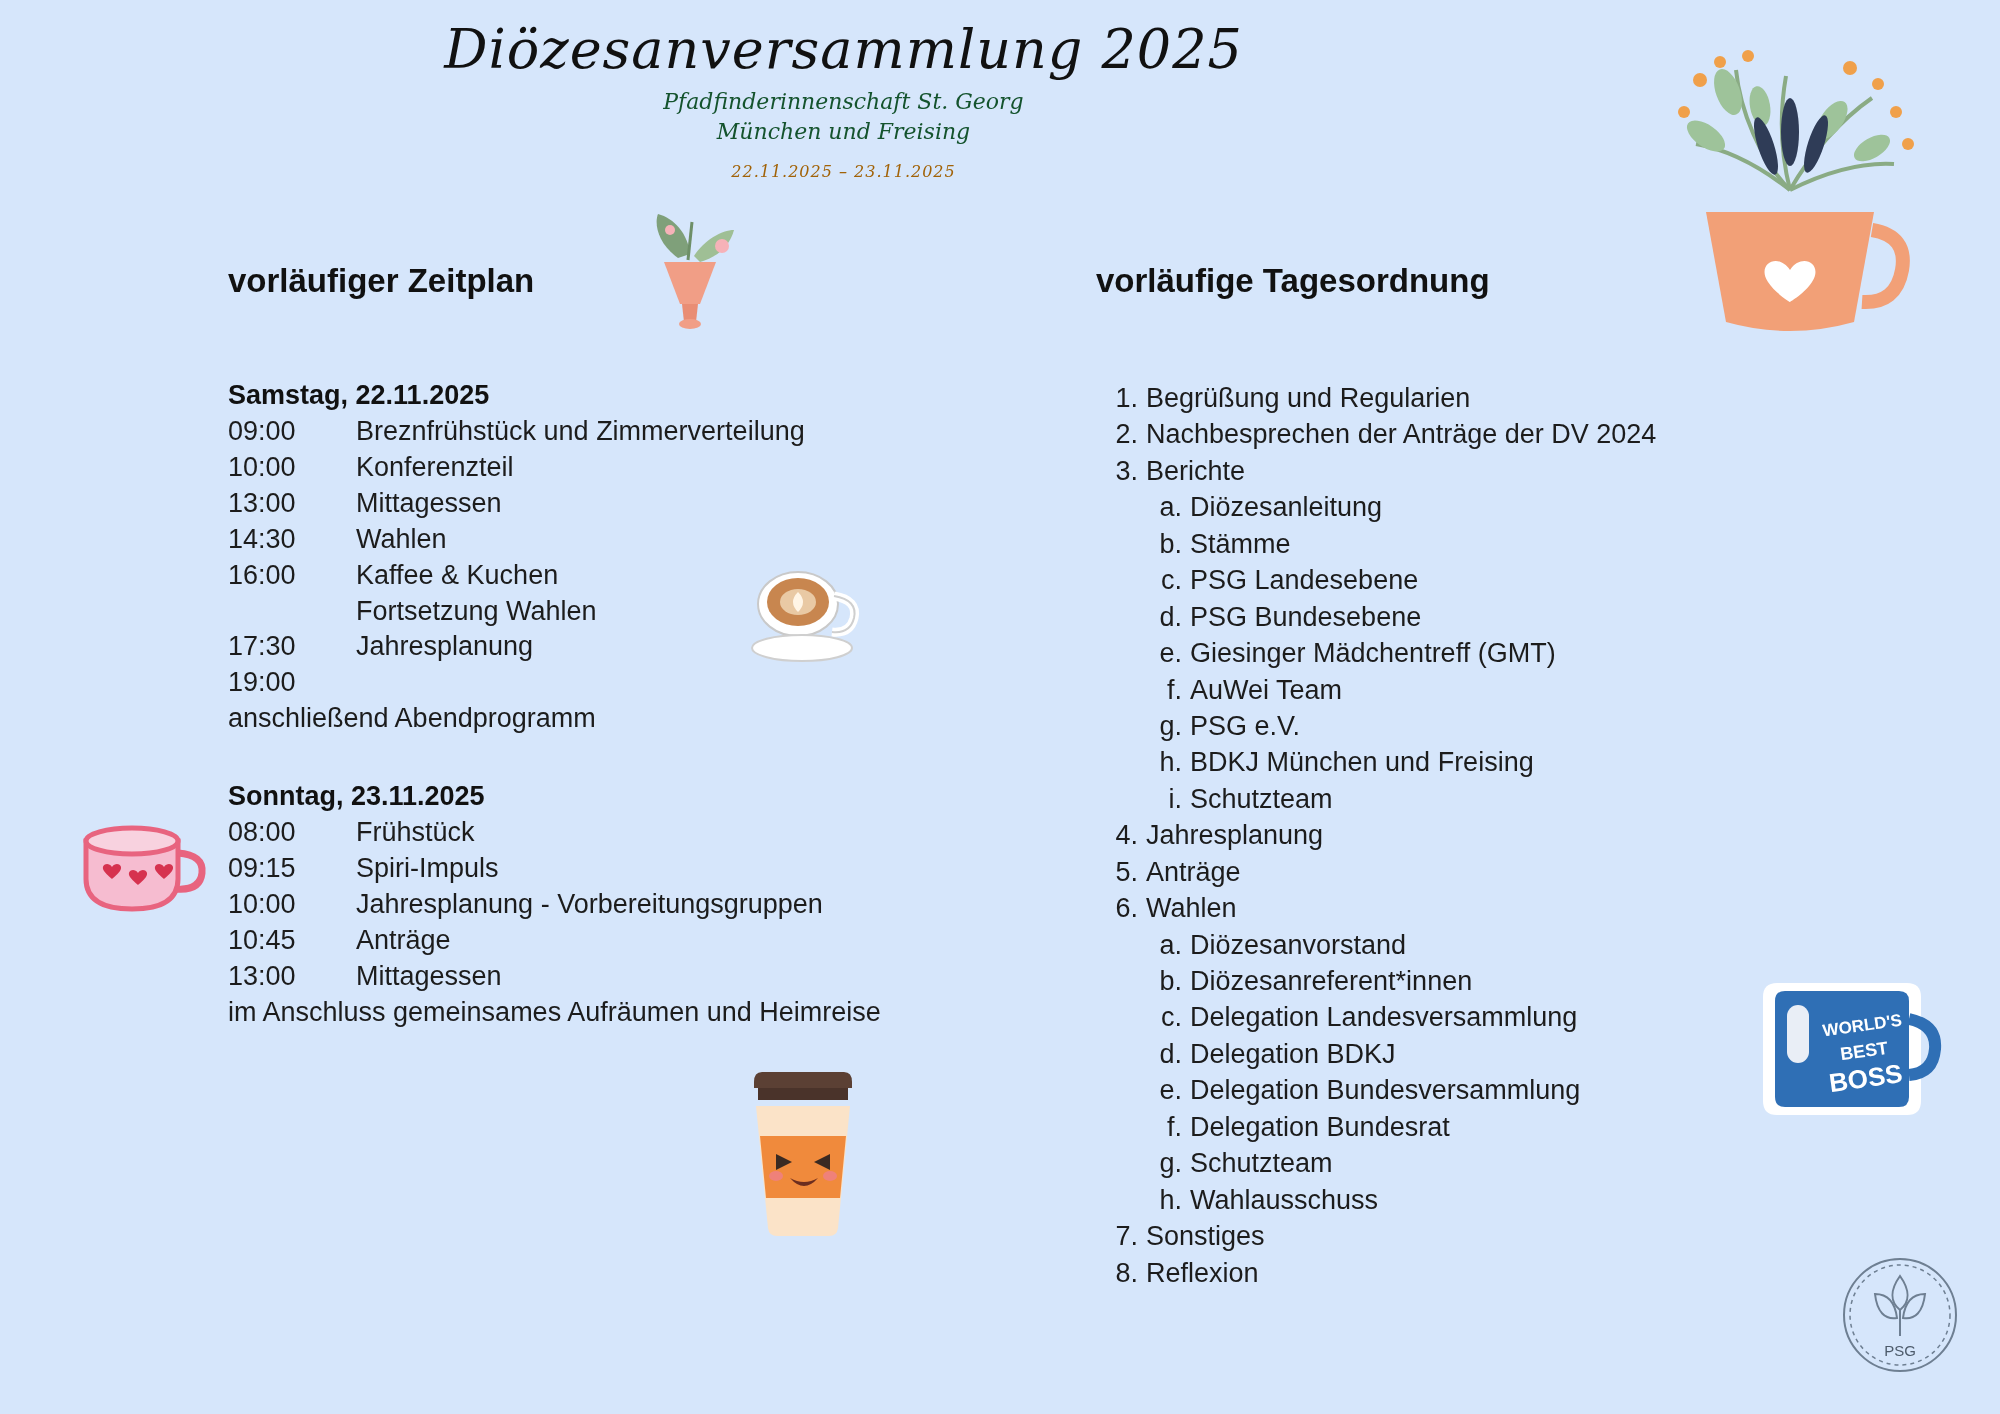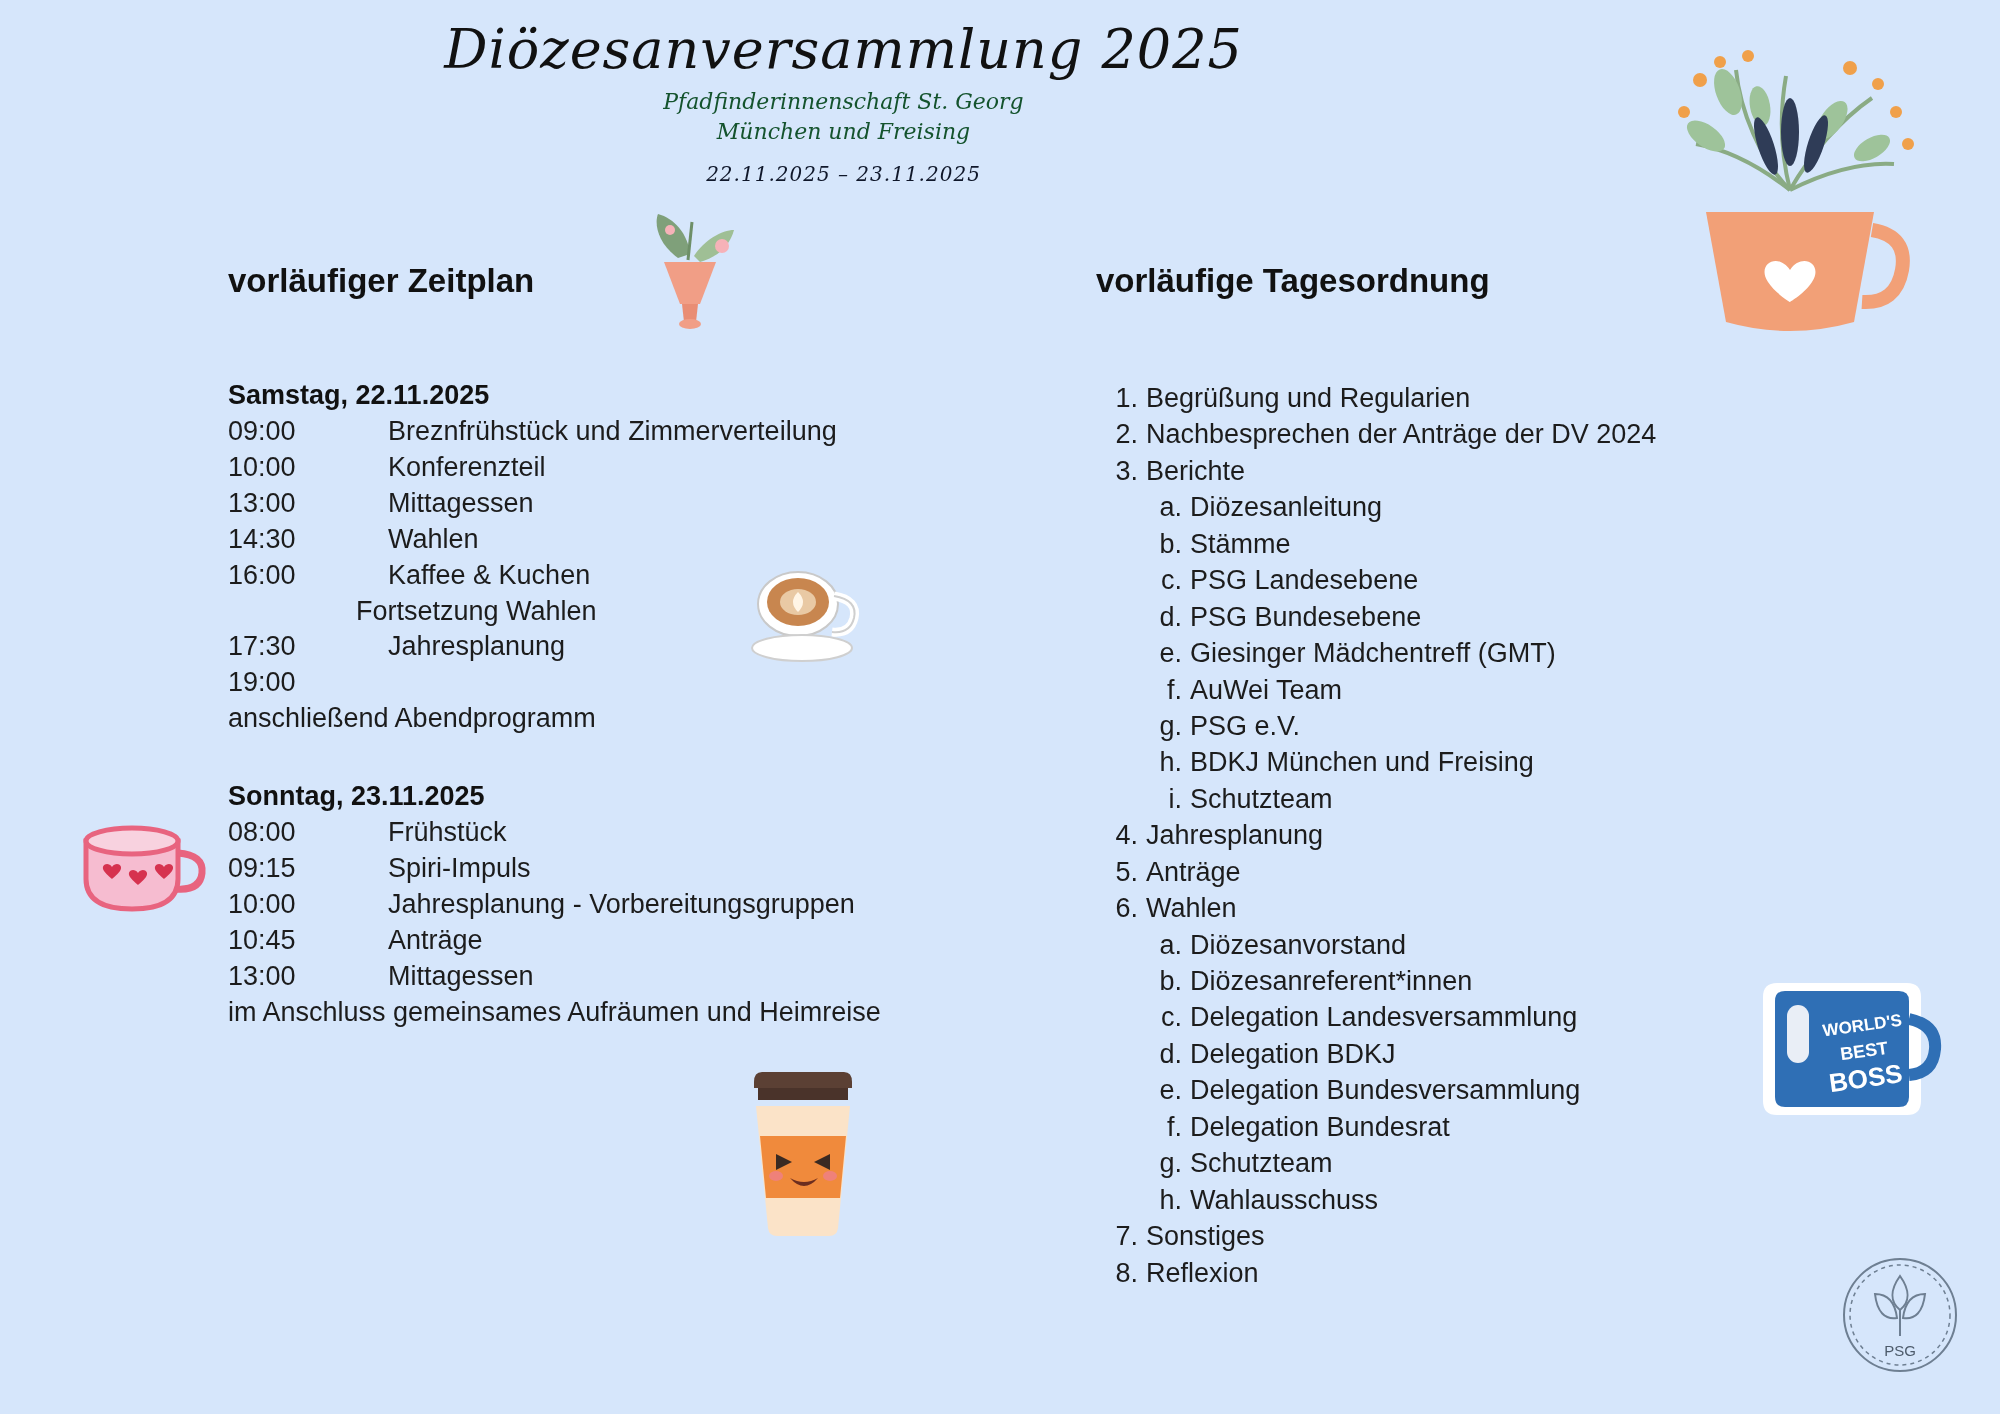--- a/index.html
+++ b/index.html
@@ -37,22 +37,22 @@
     font-family: "DejaVu Serif", serif;
     font-style: italic;
     font-size: 22px;
     line-height: 1.35;
     color: #14532d;
     margin-top: 6px;
   }
   .title-dates {
     font-family: "DejaVu Serif", serif;
     font-style: italic;
-    font-size: 20px;
-    color: #0f172a;
+    font-size: 16px;
+    color: #a16207;
     margin-top: 16px;
     letter-spacing: 1px;
   }
 
   
   .col-left {
     position: absolute;
     left: 228px;
     top: 262px;
     width: 800px;
@@ -76,21 +76,20 @@
     font-size: 27px;
     font-weight: bold;
     margin-bottom: 3px;
     color: #111;
   }
   .sched-row {
     display: flex;
     font-size: 27px;
     line-height: 1.33;
     color: #1c1c1c;
-    gap: 32px;
   }
   .sched-time {
     width: 128px;
     flex: 0 0 128px;
   }
   .sched-text { flex: 1 1 auto; }
   .sched-plain {
     font-size: 27px;
     line-height: 1.33;
     color: #1c1c1c;

